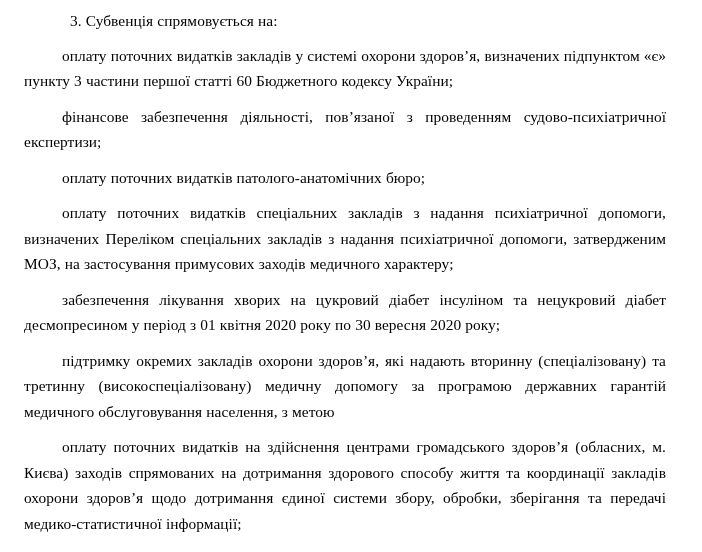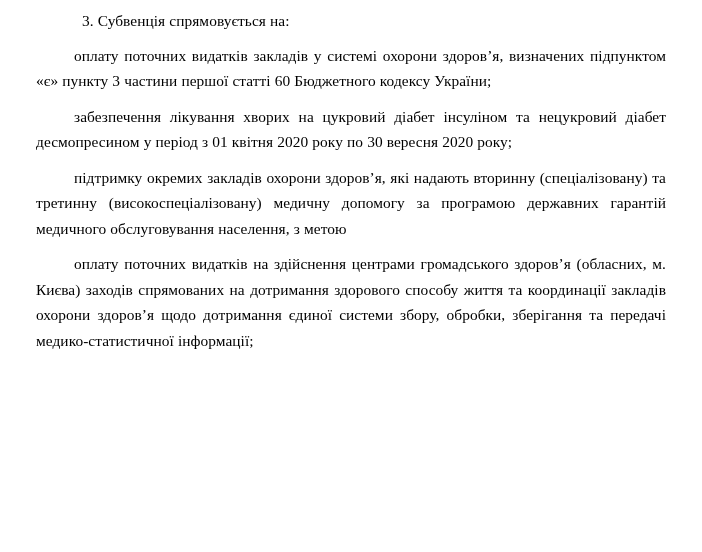--- a/index.html
+++ b/index.html
@@ -11,21 +11,21 @@
     height: 552px;
     background: #ffffff;
     font-family: "Liberation Serif", serif;
     color: #000000;
     overflow: hidden;
   }
   .page {
     width: 702px;
     height: 552px;
     box-sizing: border-box;
-    padding: 8px 36px 0 36px;
+    padding: 8px 36px 0 24px;
     position: relative;
   }
   .para {
     font-size: 15.4px;
     line-height: 25.5px;
     text-align: justify;
     text-justify: inter-word;
     text-indent: 38px;
     margin: 0 0 10px 0;
     letter-spacing: 0.05px;
@@ -38,16 +38,19 @@
     text-indent: 46px;
     margin-bottom: 9px;
   }
 </style>
 </head>
 <body>
 
 <div class="page">
   <p class="para para-first">3. Субвенція спрямовується на:</p>
   <p class="para">оплату поточних видатків закладів у системі охорони здоров’я, визначених підпунктом «є» пункту 3 частини першої статті 60 Бюджетного кодексу України;</p>
+  <p class="para">фінансове забезпечення діяльності, пов’язаної з проведенням судово-психіатричної експертизи;</p>
+  <p class="para">оплату поточних видатків патолого-анатомічних бюро;</p>
+  <p class="para">оплату поточних видатків спеціальних закладів з надання психіатричної допомоги, визначених Переліком спеціальних закладів з надання психіатричної допомоги, затвердженим МОЗ, на застосування примусових заходів медичного характеру;</p>
   <p class="para">забезпечення лікування хворих на цукровий діабет інсуліном та нецукровий діабет десмопресином у період з 01 квітня 2020 року по 30 вересня 2020 року;</p>
   <p class="para">підтримку окремих закладів охорони здоров’я, які надають вторинну (спеціалізовану) та третинну (високоспеціалізовану) медичну допомогу за програмою державних гарантій медичного обслуговування населення, з метою</p>
   <p class="para">оплату поточних видатків на здійснення центрами громадського здоров’я (обласних, м. Києва) заходів спрямованих на дотримання здорового способу життя та координації закладів охорони здоров’я щодо дотримання єдиної системи збору, обробки, зберігання та передачі медико-статистичної інформації;</p>
 </div>
 
 </body></html>

